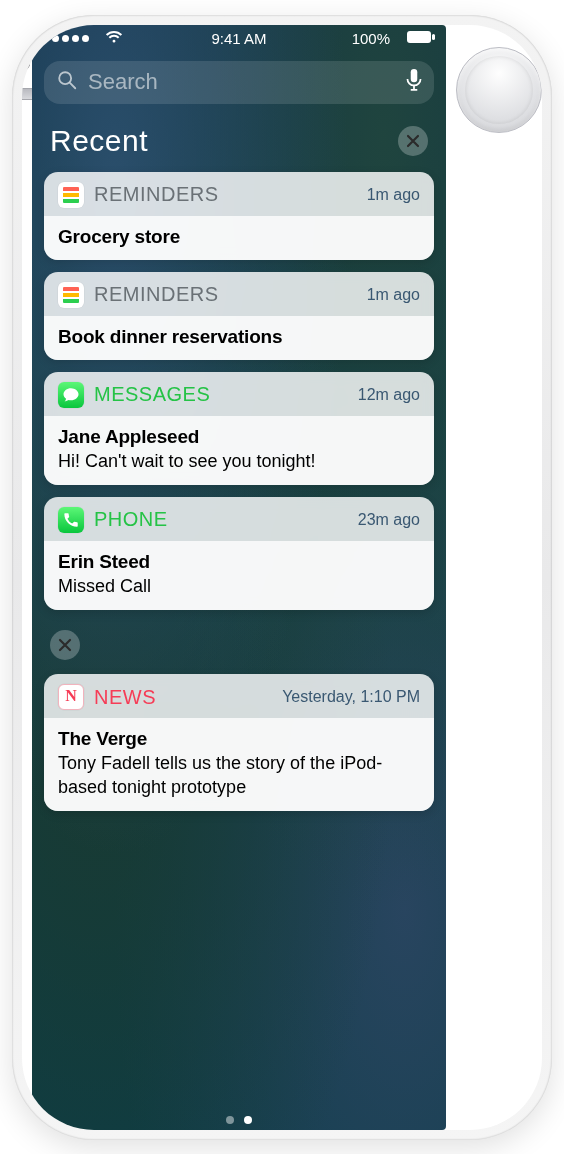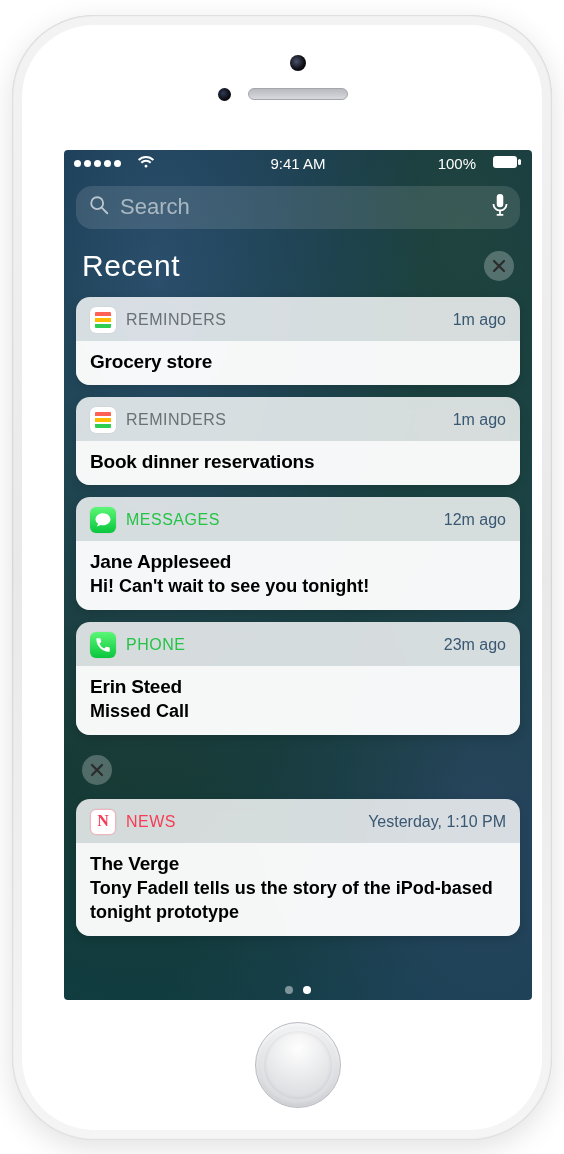--- a/index.html
+++ b/index.html
@@ -21,21 +21,21 @@
       padding: 10px;
       position: relative;
       box-shadow: 0 8px 30px rgba(0,0,0,.12), inset 0 0 2px rgba(0,0,0,.3);
     }
     .phone-inner {
       width: 100%; height: 100%;
       border-radius: 72px;
       background: #fff;
       position: relative;
       overflow: hidden;
-      display: flex; flex-direction: column; padding-left: 32px;
+      display: flex; flex-direction: row;
     }
     .top-hardware {
       height: 125px;
       display: flex; flex-direction: column; align-items: center; justify-content: center;
       gap: 14px;
       position: relative;
     }
     .camera {
       width: 16px; height: 16px; border-radius: 50%;
       background: radial-gradient(circle at 40% 40%, #4a516a 0%, #0b0b10 60%);
@@ -144,35 +144,35 @@
     .card-header {
       display:flex; align-items:center; gap:10px;
       padding: 10px 14px 8px;
     }
     .app-icon {
       width:26px;height:26px;border-radius:6px; display:flex;align-items:center;justify-content:center;
       box-shadow: 0 0 0 0.5px rgba(0,0,0,.06);
       flex-shrink:0;
     }
     .app-name {
-      font-size: 16px; font-weight: 400; letter-spacing:.5px;
+      font-size: 20px; font-weight: 400; letter-spacing:.5px;
     }
     .app-reminders .app-name { color: #6a7176; }
     .app-messages .app-name { color: #25c346; }
     .app-phone .app-name { color: #25c346; }
     .app-news .app-name { color: #f63c56; }
     .card-time {
       margin-left:auto; font-size: 16px; color: #3a5872;
     }
     .card-body {
       background: rgba(255,255,255,.78);
       padding: 10px 14px 12px;
     }
     .card-title { font-size: 19px; font-weight:700; letter-spacing:-.2px; }
-    .card-sub { font-size: 18px; font-weight:700; margin-top:2px; line-height:1.3; }
+    .card-sub { font-size: 18px; font-weight:400; margin-top:2px; line-height:1.3; }
     
     .page-dots {
       display:flex; justify-content:center; gap:10px;
       padding: 8px 0 6px;
     }
     .page-dots i { width:8px; height:8px; border-radius:50%; background:rgba(255,255,255,.45); display:block; }
     .page-dots i.active { background:#fff; }
 
     
     .ico-reminders { background:#fff; }

